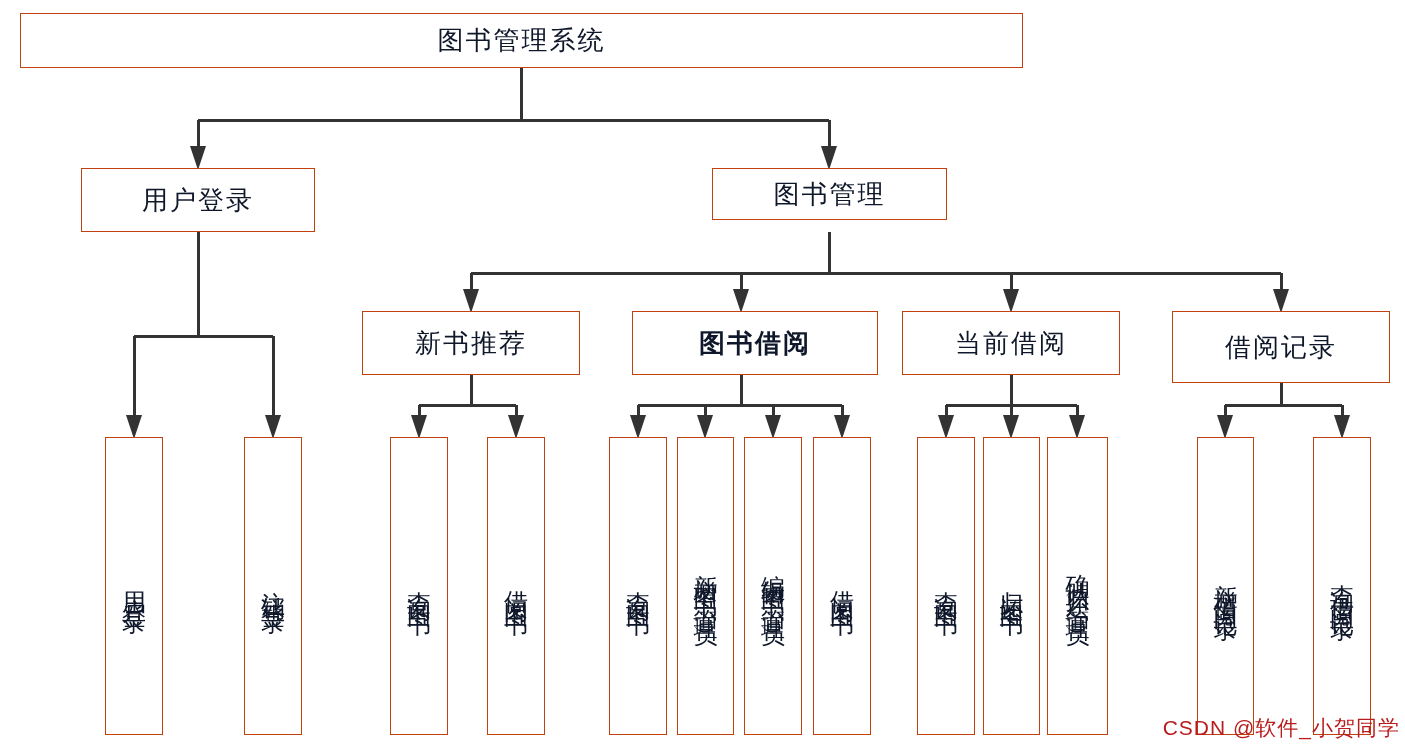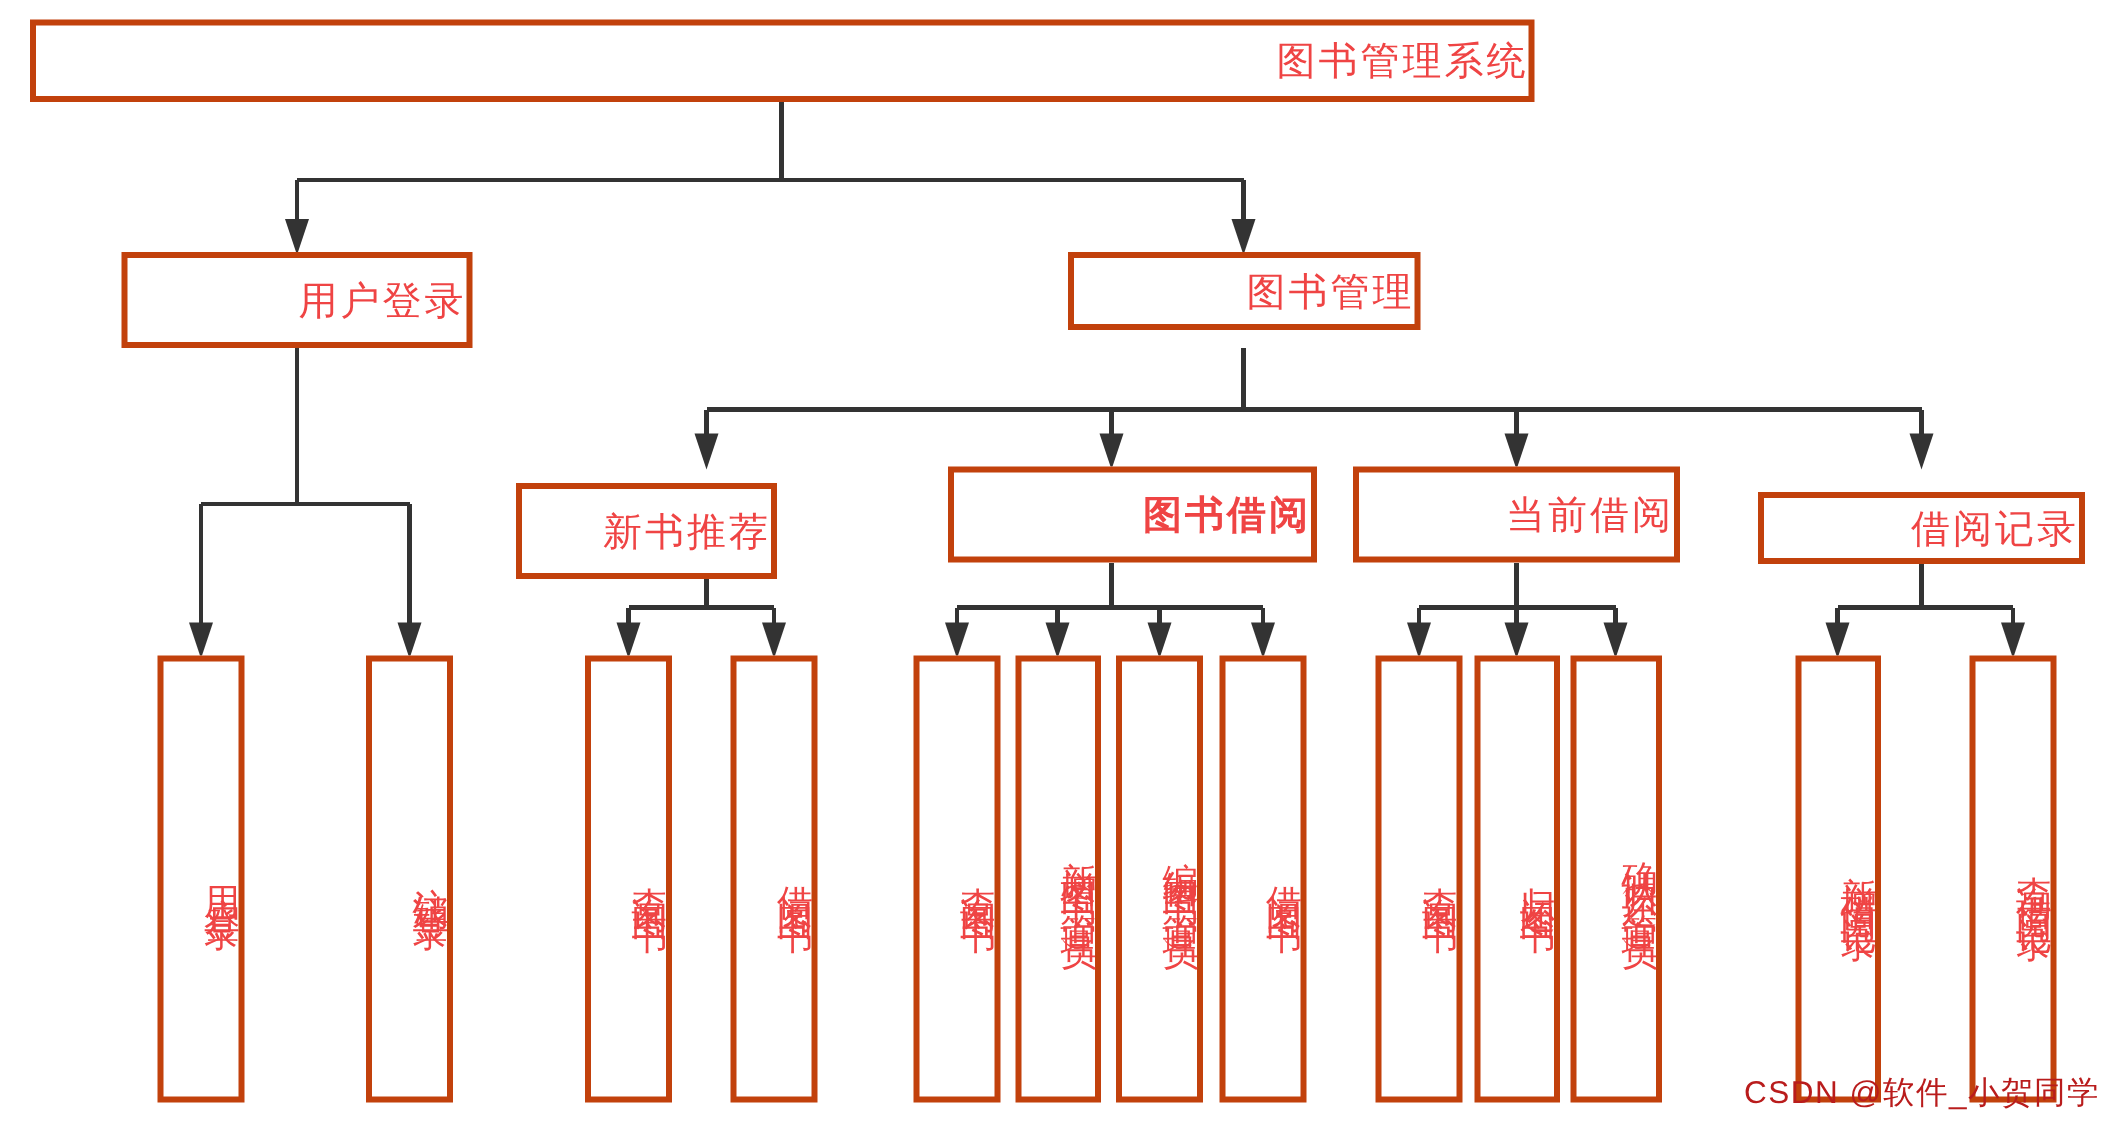--- a/index.html
+++ b/index.html
@@ -9,24 +9,24 @@
     background:#ffffff;
     font-family:"Liberation Sans",sans-serif;
     overflow:hidden;
   }
   .wires{position:absolute;left:0;top:0;width:1405px;height:747px;}
   .wire{stroke:#333333;stroke-width:3;fill:none;shape-rendering:crispEdges;}
   .arrow{fill:#333333;stroke:none;}
   .node{
     position:absolute;
     background:#ffffff;
-    border:4px solid #c2410c;
+    border:1px solid #c2410c;
     box-sizing:border-box;
-    display:flex;align-items:center;justify-content:flex-end;
-    color:#ef4444;
+    display:flex;align-items:center;justify-content:center;
+    color:#0f172a;
   }
   .hbox .label{font-size:26px;letter-spacing:2px;white-space:nowrap;}
   .vbox .label{
     writing-mode:vertical-rl;
     text-orientation:mixed;
     font-size:24px;
     letter-spacing:7px;
     line-height:1;
     white-space:nowrap;
   }
@@ -111,30 +111,30 @@
     <span class="label">图书管理系统</span>
   </div>
 
   <div class="node hbox" style="left:81px;top:168px;width:234px;height:64px;">
     <span class="label">用户登录</span>
   </div>
   <div class="node hbox" style="left:712px;top:168px;width:235px;height:52px;">
     <span class="label">图书管理</span>
   </div>
 
-  <div class="node hbox" style="left:344px;top:311px;width:174px;height:64px;margin-top:11px;">
+  <div class="node hbox" style="left:362px;top:311px;width:218px;height:64px;">
     <span class="label">新书推荐</span>
   </div>
   <div class="node hbox" style="left:632px;top:311px;width:246px;height:64px;font-weight:bold;">
     <span class="label">图书借阅</span>
   </div>
   <div class="node hbox" style="left:902px;top:311px;width:218px;height:64px;">
     <span class="label">当前借阅</span>
   </div>
-  <div class="node hbox" style="left:1172px;top:311px;width:218px;height:48px;margin-top:17px;">
+  <div class="node hbox" style="left:1172px;top:311px;width:218px;height:72px;">
     <span class="label">借阅记录</span>
   </div>
 
   <div class="node vbox" style="left:105px;top:437px;width:58px;height:298px;">
     <span class="label">用户登录</span>
   </div>
   <div class="node vbox" style="left:244px;top:437px;width:58px;height:298px;">
     <span class="label">注销登录</span>
   </div>
 

